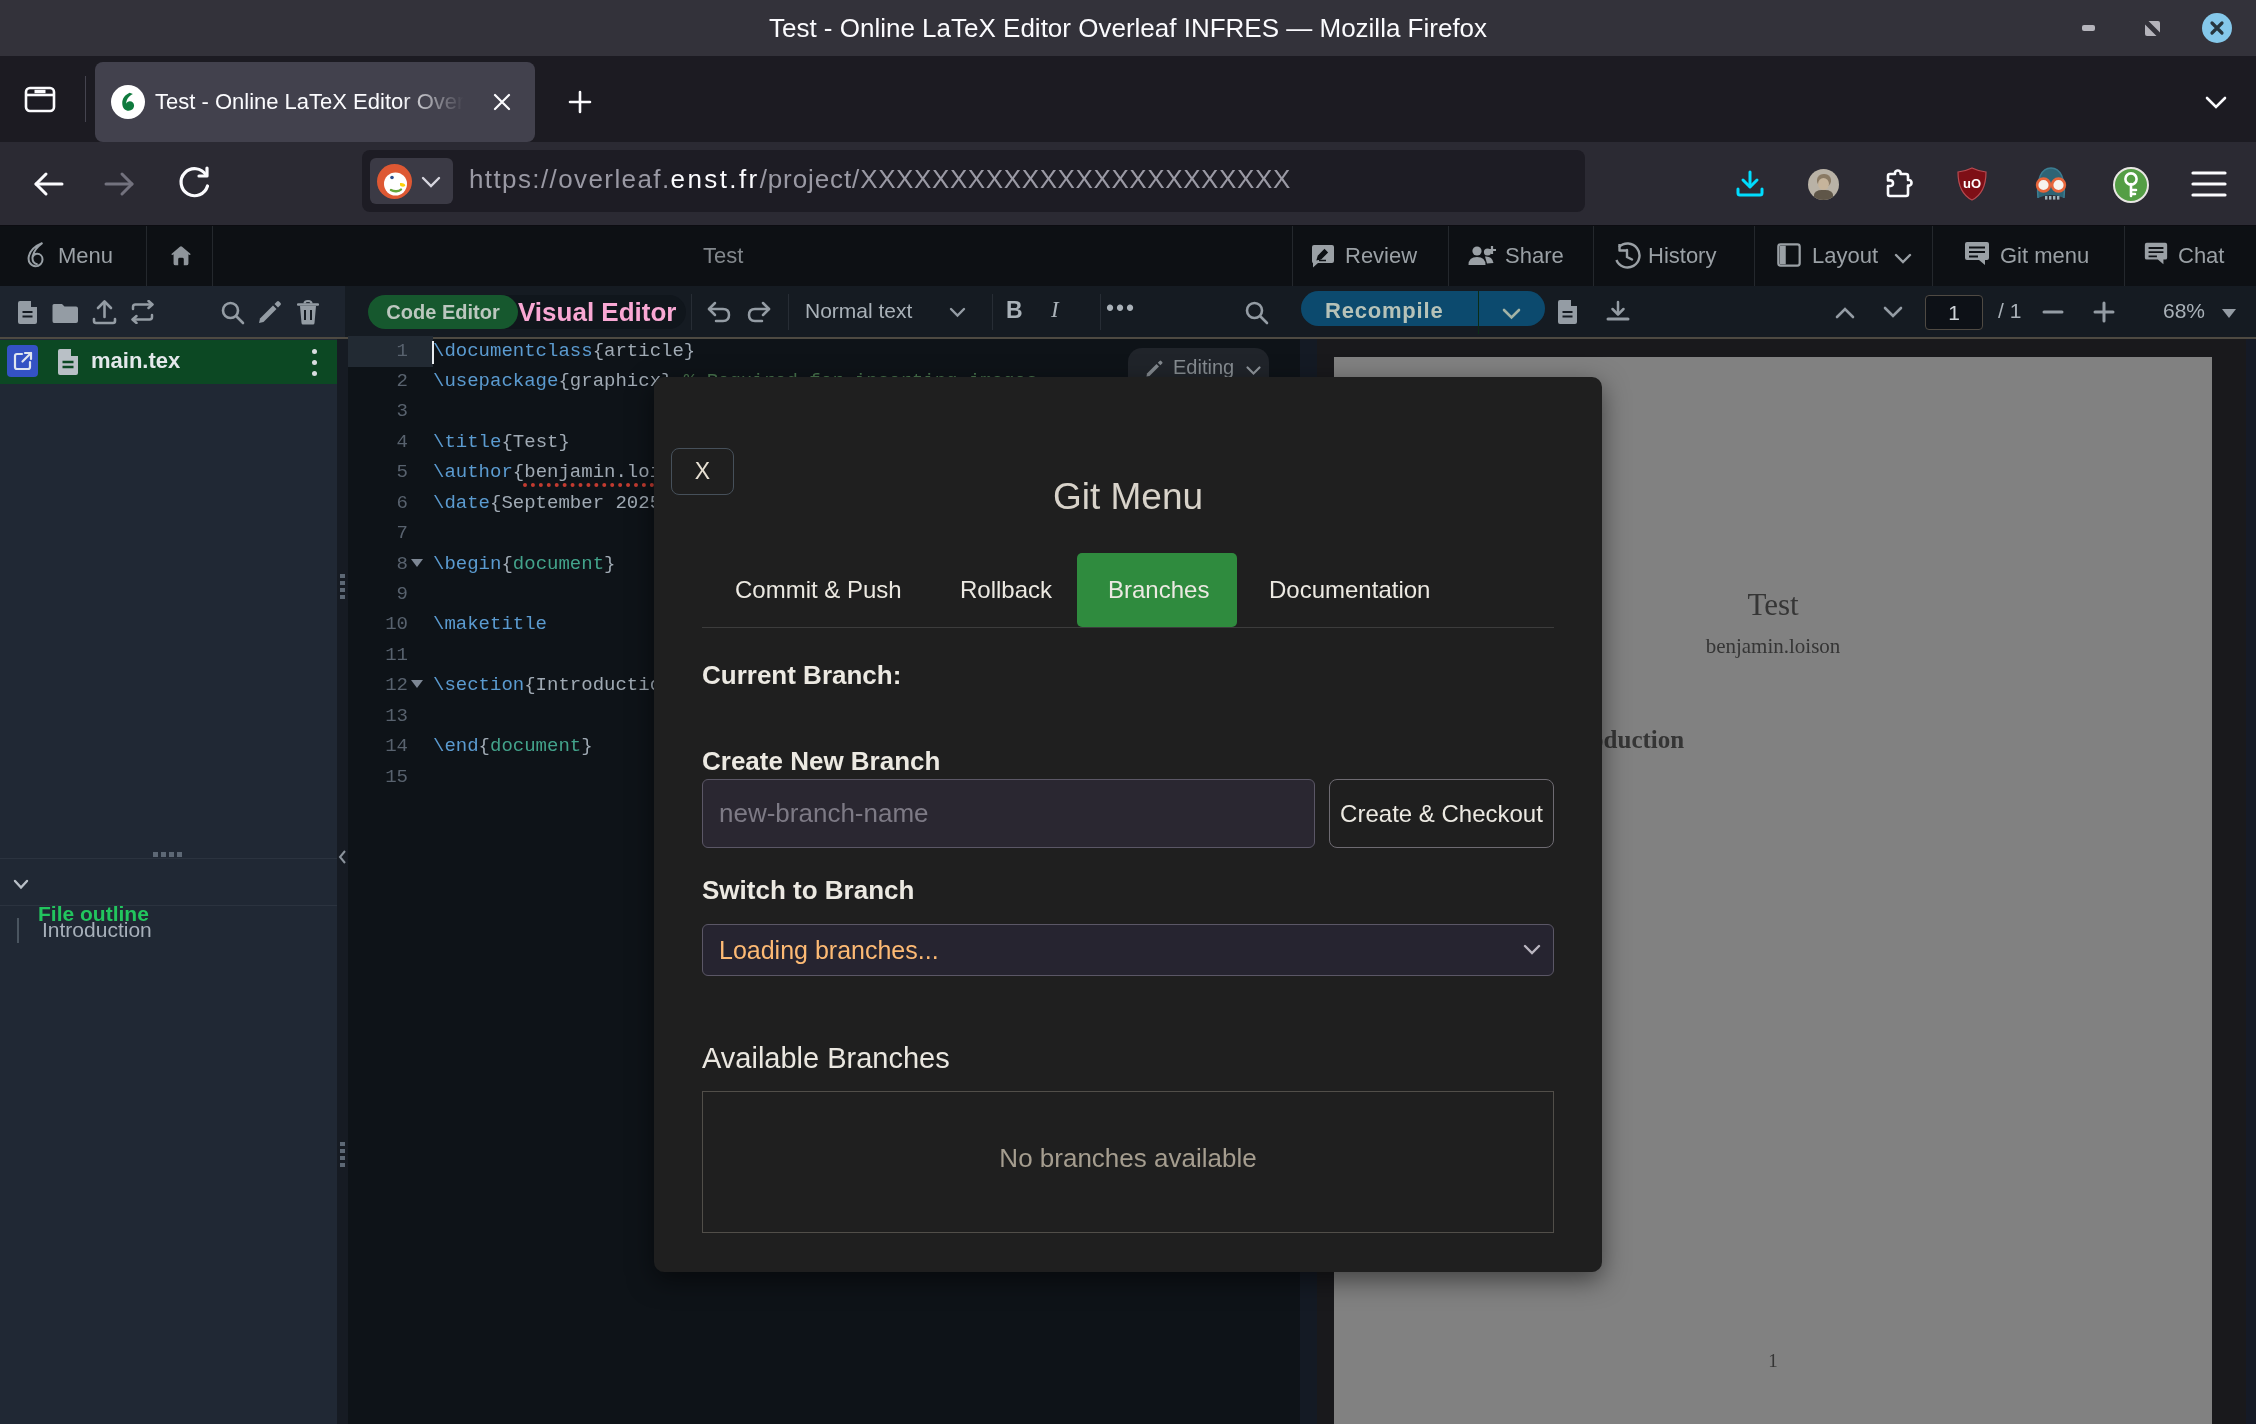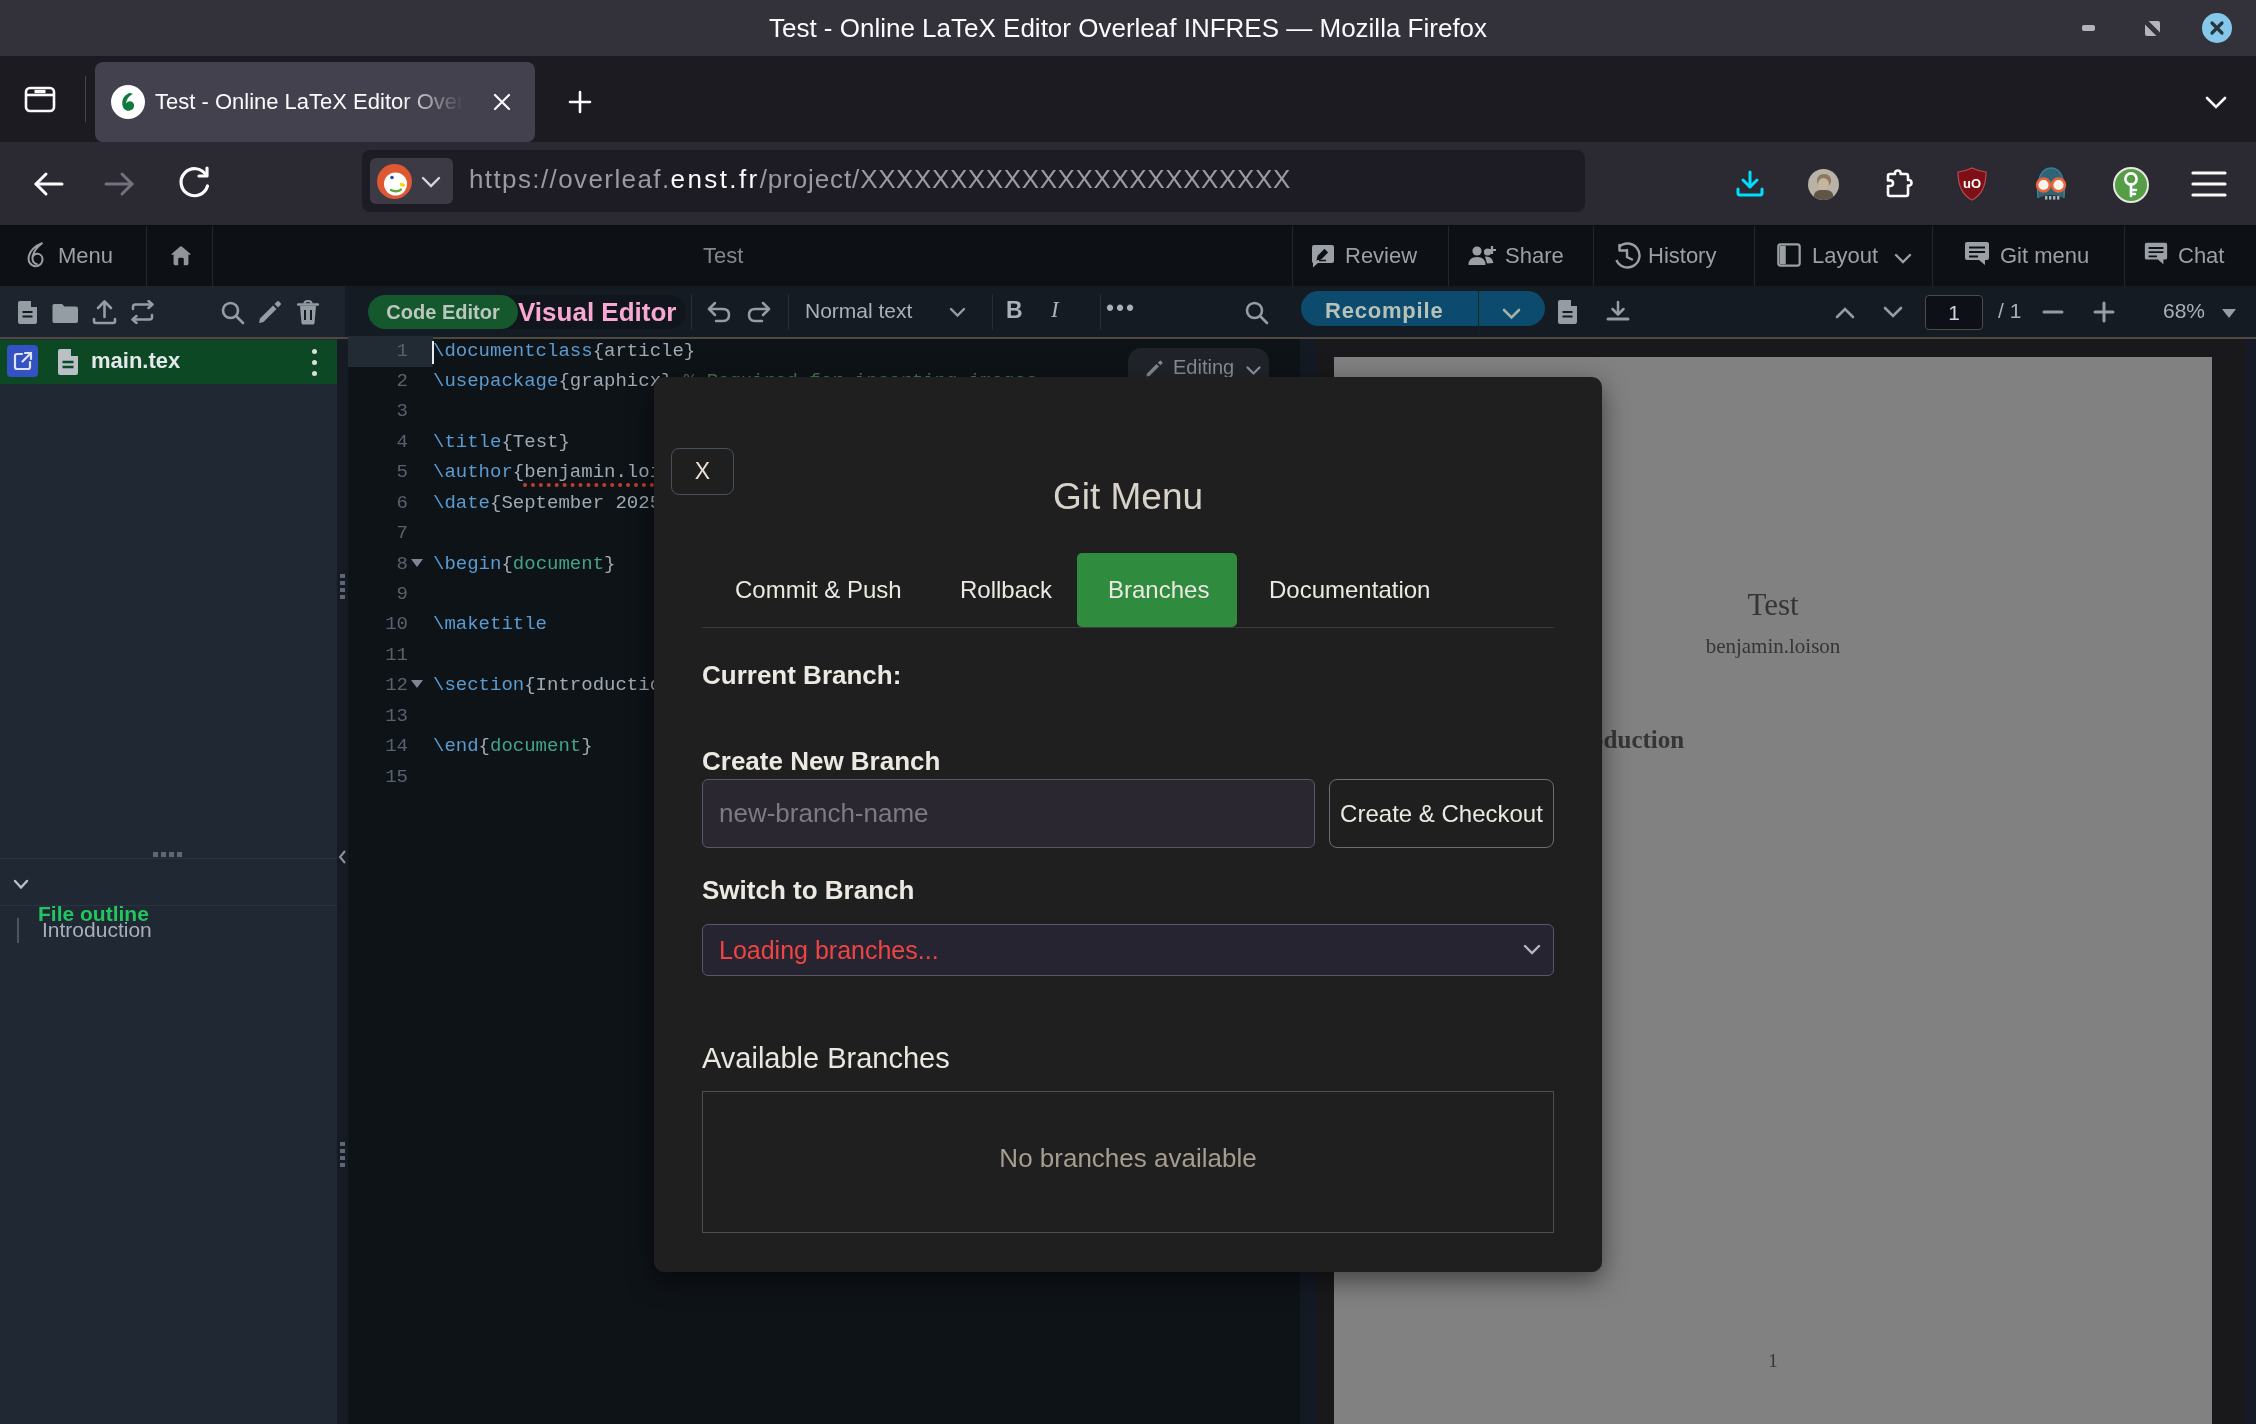--- a/index.html
+++ b/index.html
@@ -387,20 +387,20 @@
   <div class="abs" style="left:423px;top:176px;width:160px;height:74px;background:#2f8b3e;border-radius:5px;"></div>
   <div class="abs modtab" style="left:81px;">Commit &amp; Push</div>
   <div class="abs modtab" style="left:306px;">Rollback</div>
   <div class="abs modtab" style="left:454px;">Branches</div>
   <div class="abs modtab" style="left:615px;">Documentation</div>
   <div class="abs modlbl" style="left:48px;top:283px;">Current Branch:</div>
   <div class="abs modlbl" style="left:48px;top:369px;">Create New Branch</div>
   <div class="abs" style="left:675px;top:402px;width:225px;height:69px;border:1px solid #6e6b72;border-radius:8px;text-align:center;line-height:67px;font-size:24px;color:#ece9e2;">Create &amp; Checkout</div>
   <div class="abs" style="left:48px;top:402px;width:613px;height:69px;background:#2a2731;border:1px solid #5b5766;border-radius:6px;line-height:67px;font-size:26px;color:#7d7a85;padding-left:16px;">new-branch-name</div>
   <div class="abs modlbl" style="left:48px;top:498px;">Switch to Branch</div>
-  <div class="abs" style="left:48px;top:547px;width:852px;height:52px;background:#262430;border:1px solid #5b5766;border-radius:6px;line-height:50px;font-size:25px;color:#ef4444;padding-left:16px;">Loading branches...</div>
+  <div class="abs" style="left:48px;top:547px;width:852px;height:52px;background:#262430;border:1px solid #5b5766;border-radius:6px;line-height:50px;font-size:25px;color:#fdba74;padding-left:16px;">Loading branches...</div>
   <svg class="abs" style="left:868px;top:566px;" width="20" height="14" viewBox="0 0 20 14" fill="none" stroke="#b9b5bf" stroke-width="2.4" stroke-linecap="round">
       <path d="M3 3 L10 10 L17 3"></path>
     </svg>
   <div class="abs" style="left:48px;top:665px;font-size:29px;font-weight:500;color:#eae7e0;">Available Branches</div>
   <div class="abs" style="left:48px;top:714px;width:852px;height:142px;border:1px solid #514e49;"></div>
   <div class="abs" style="left:48px;top:766px;width:852px;text-align:center;font-size:26px;color:#a59d8f;">No branches available</div>
 </div>
 
 </body></html>

